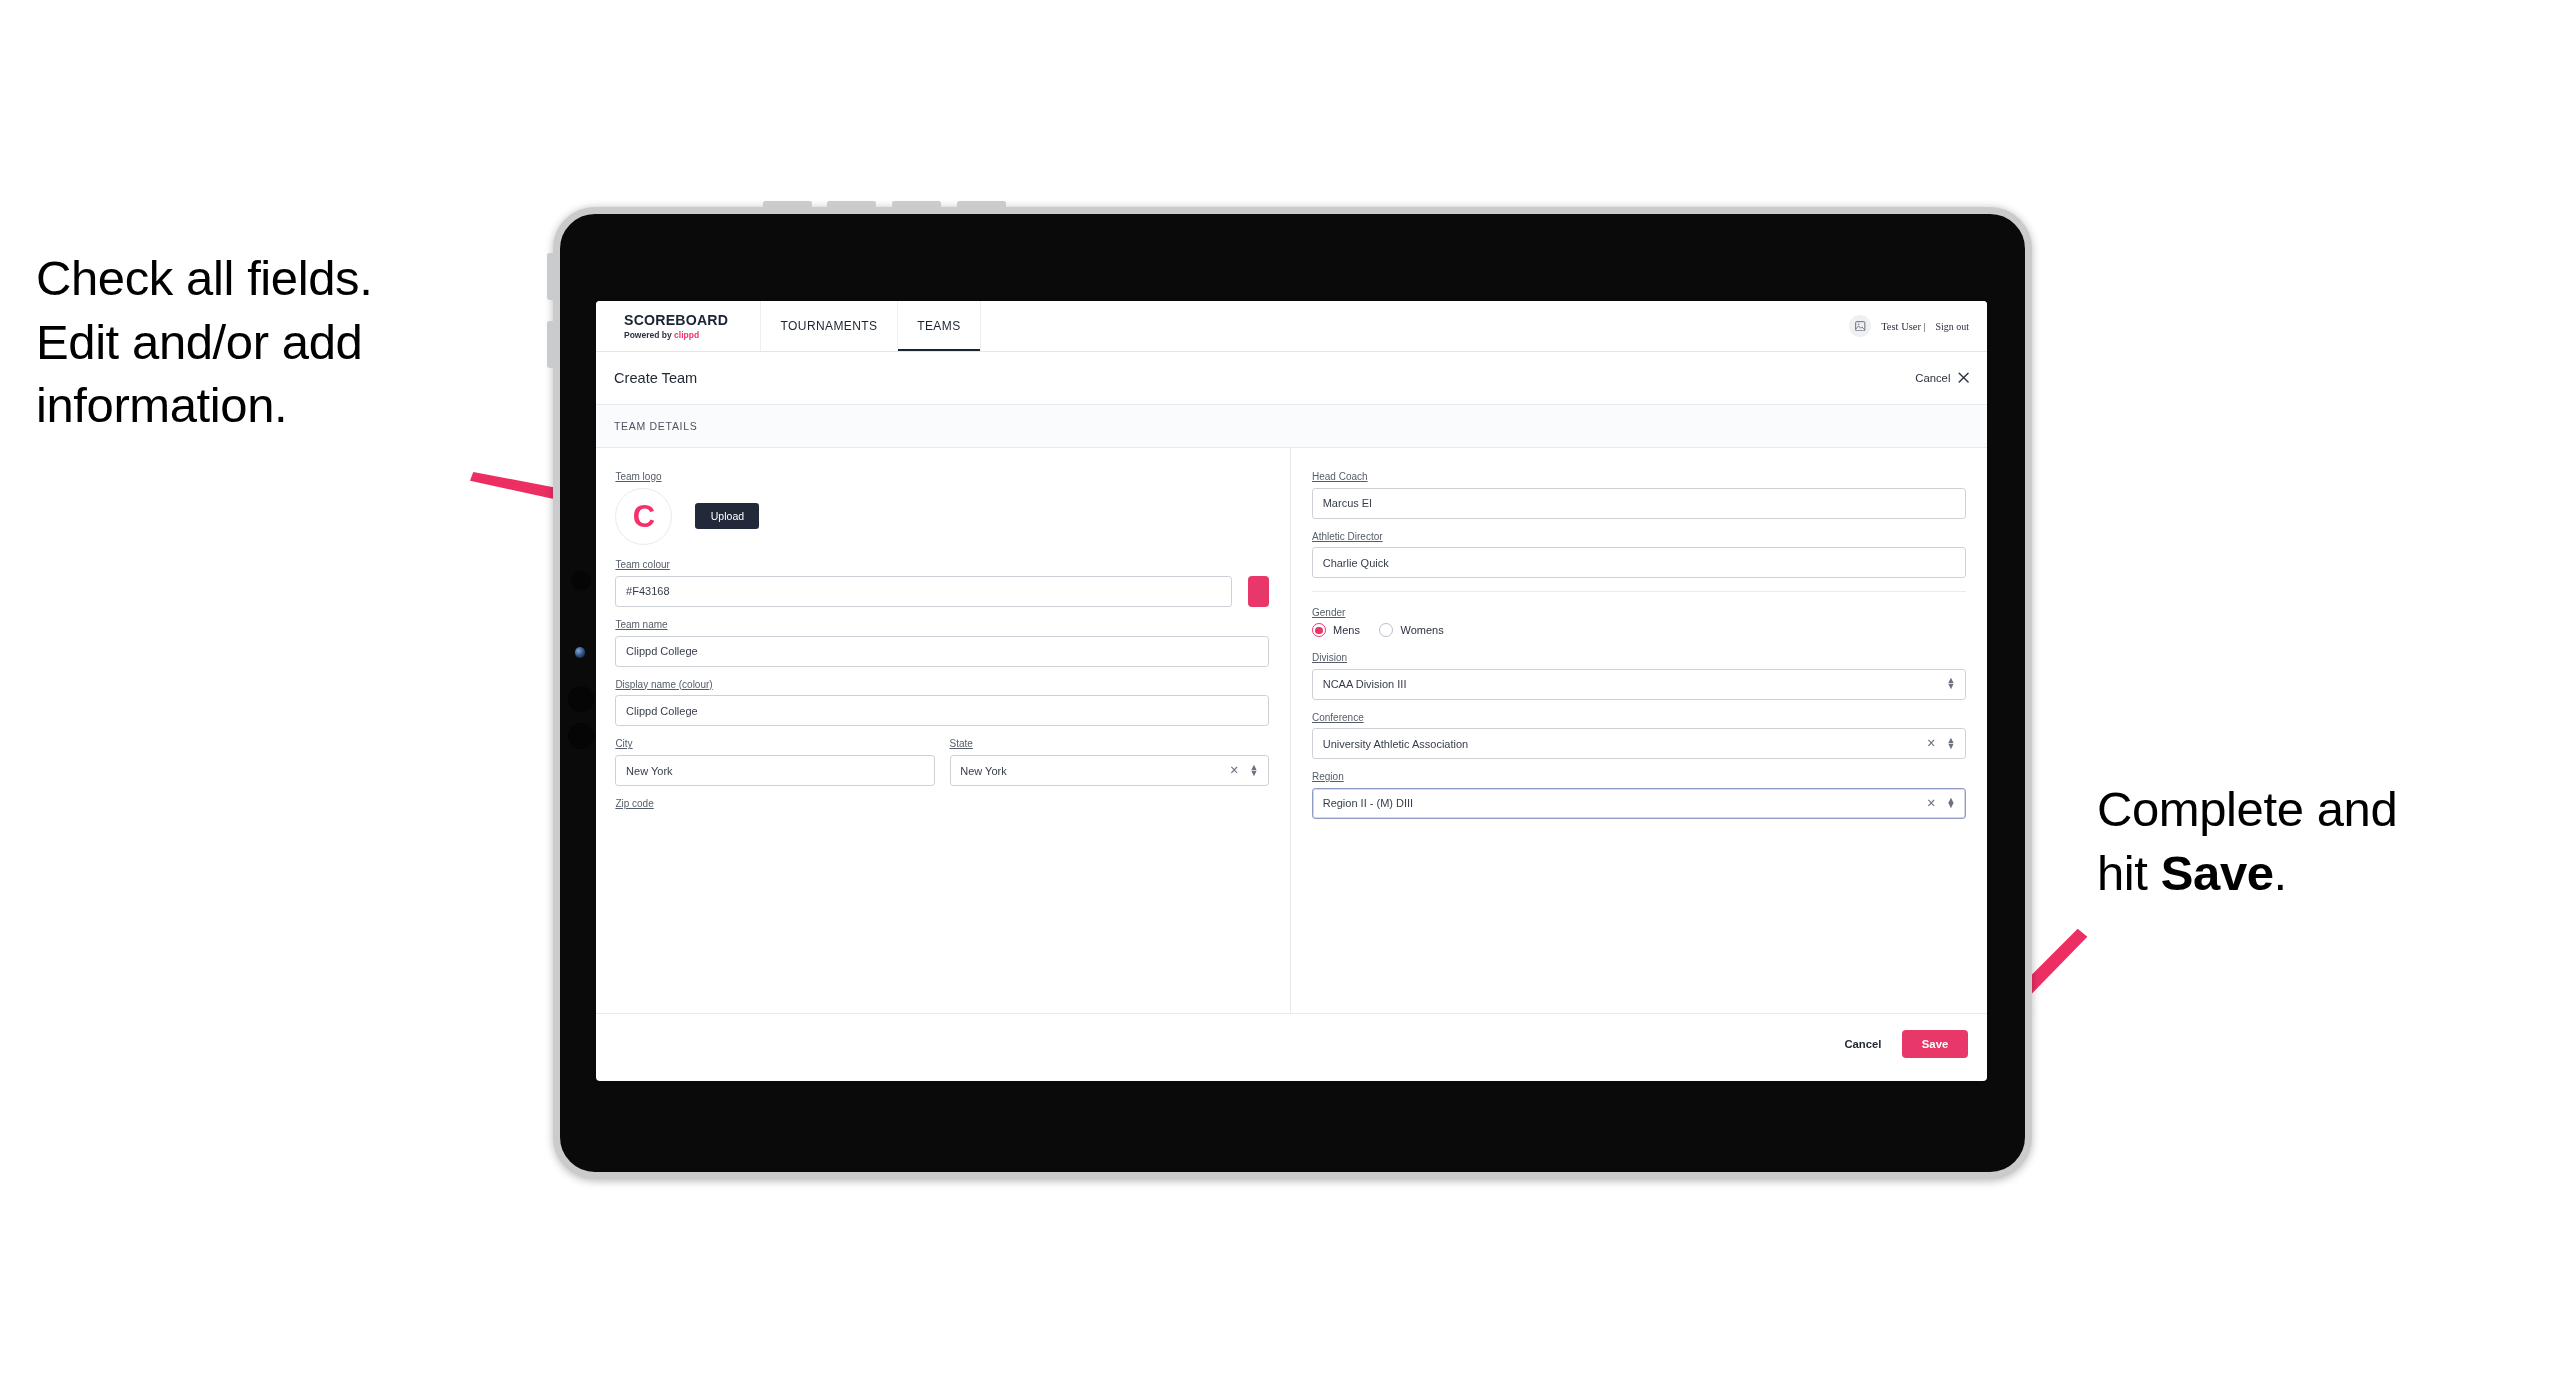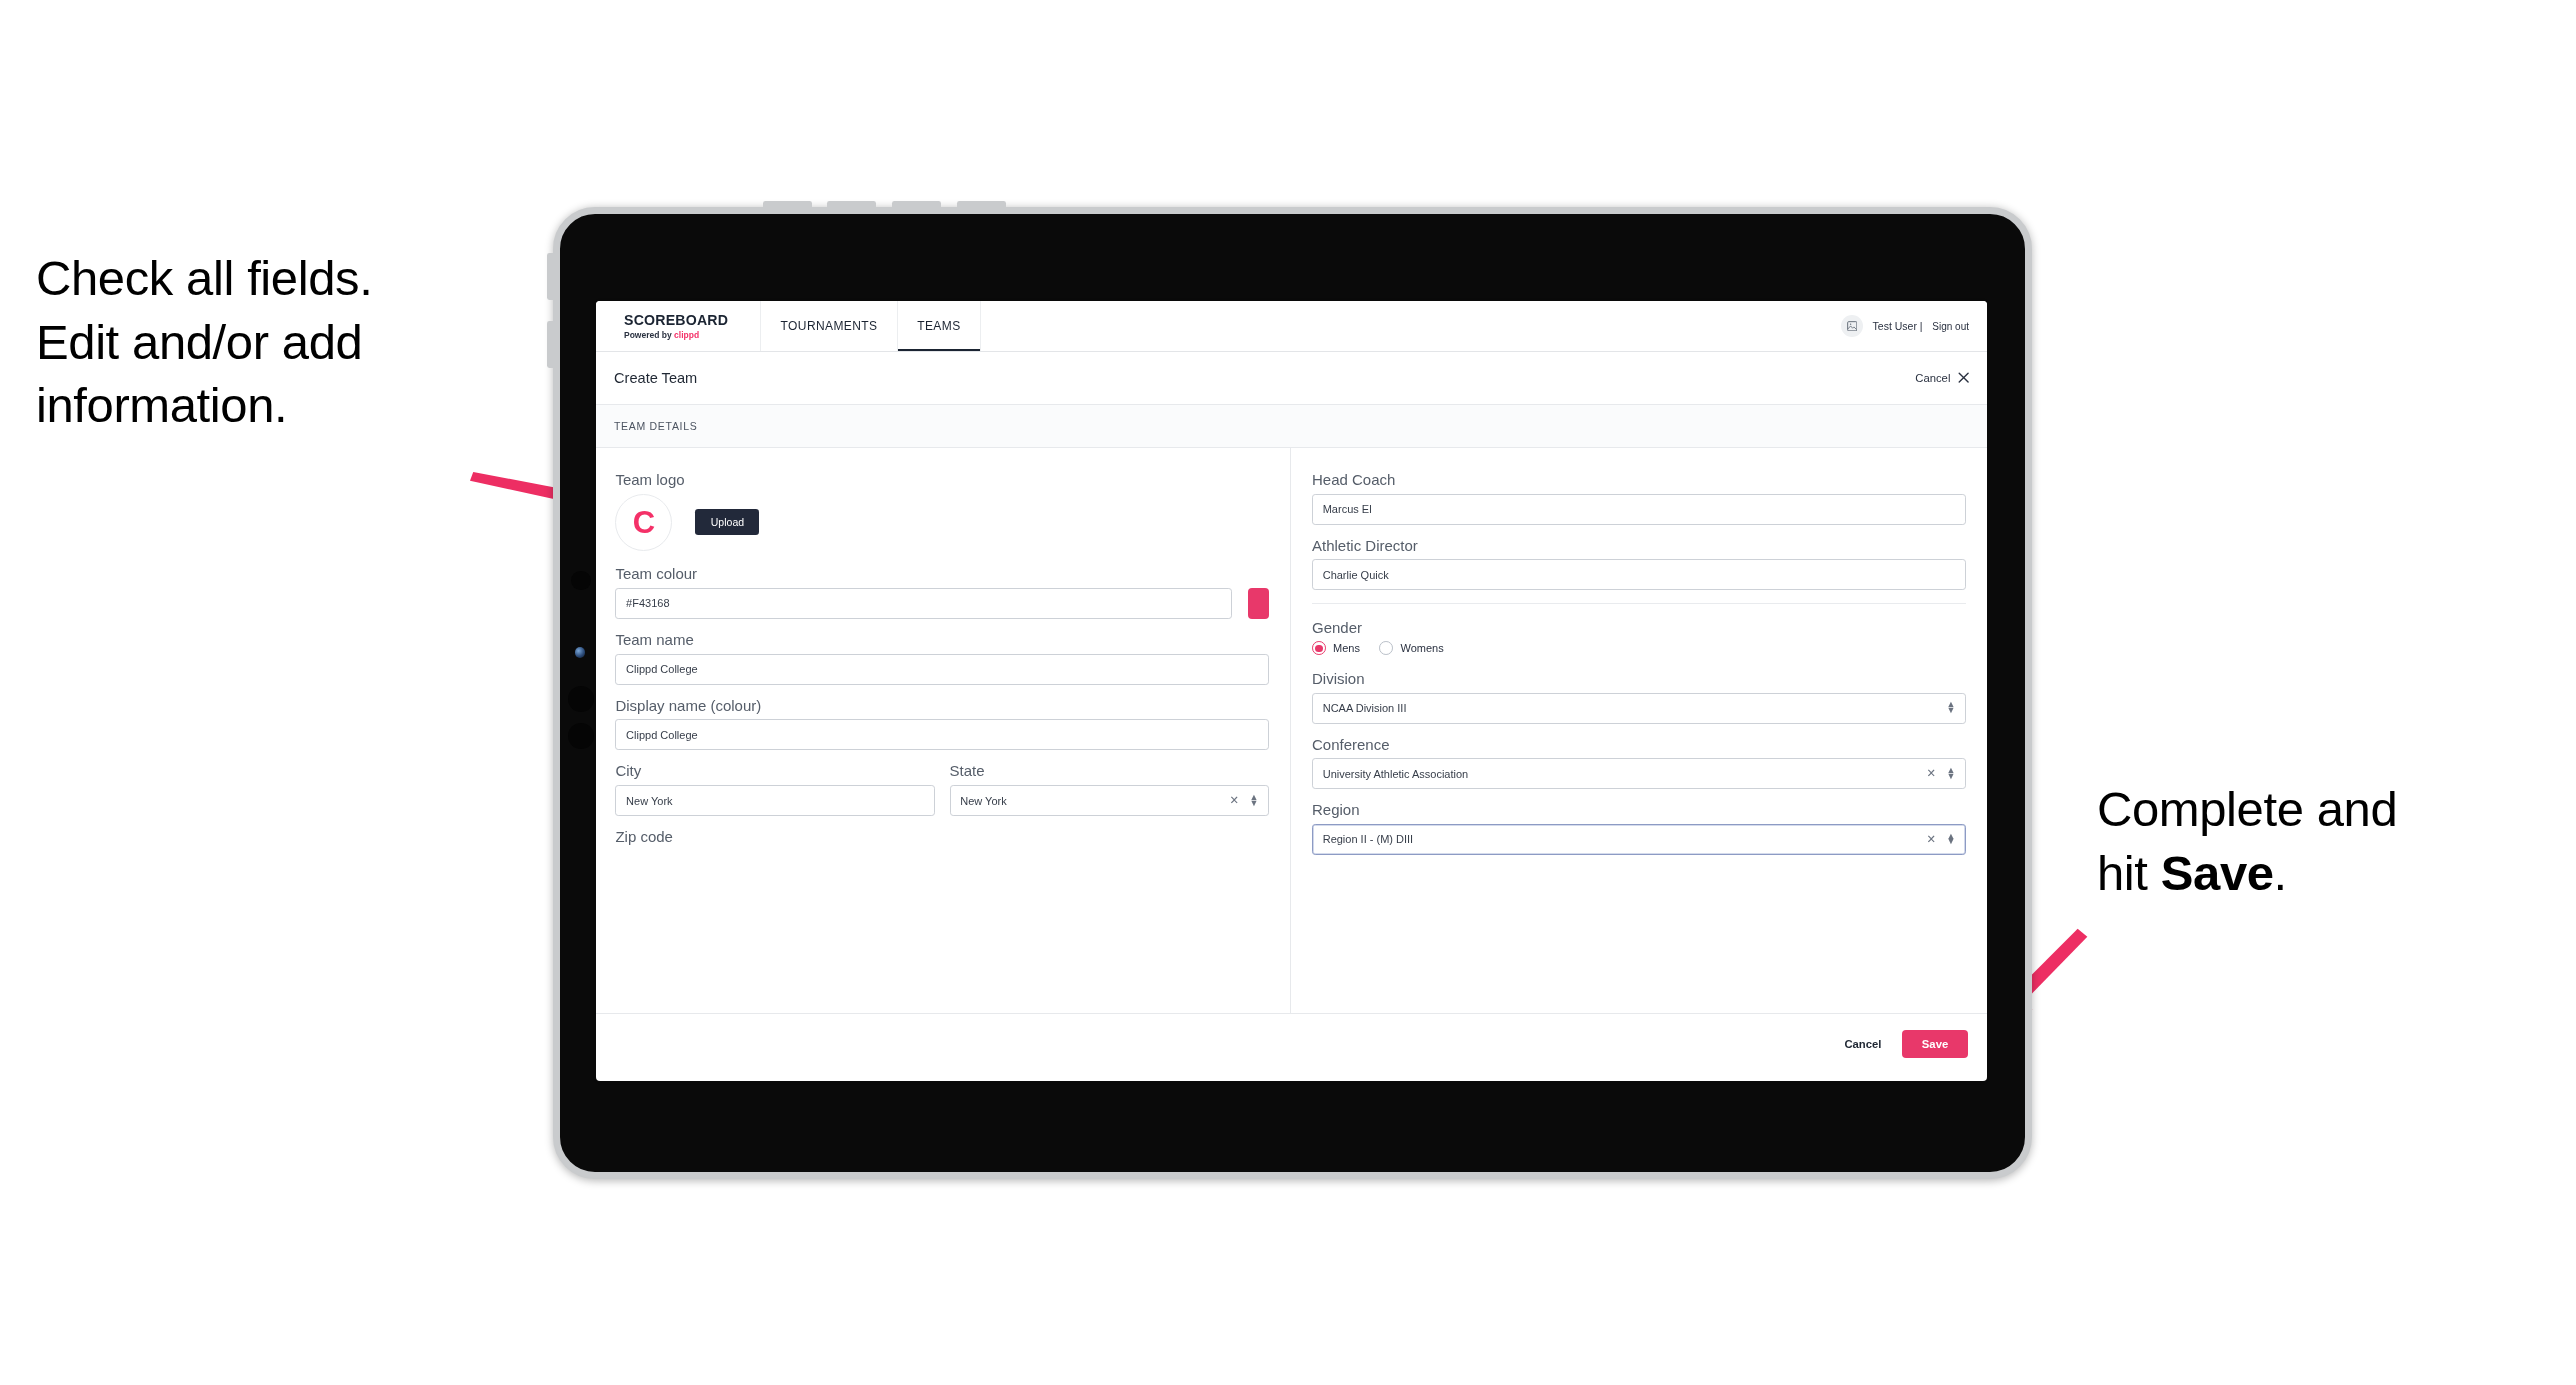--- a/index.html
+++ b/index.html
@@ -119,20 +119,21 @@
     position: absolute;
     left: 0; right: 0; bottom: 0;
     height: 2.4px;
     background: #1b2432;
   }
   #header-right {
     margin-left: auto;
     display: flex; align-items: center;
     padding-right: 18px;
     gap: 9.7px;
+    font-family: Liberation Serif, serif;
   }
   #avatar {
     width: 22px; height: 22px;
     border-radius: 50%;
     background: #eef0f2;
     display: flex; align-items: center; justify-content: center;
     color: #5b6470;
   }
   #user-name { font-size: 10.5px; color: #2a3140; }
   #sign-out  { font-size: 10px; color: #2a3140; cursor: pointer; }
@@ -177,24 +178,25 @@
     border-right: 0.8px solid #e7e9ec;
   }
   #col-right {
     flex: 1;
     padding: 23px 21px 0 21px;
     box-sizing: border-box;
   }
 
   .field { margin-bottom: 12px; }
   .flabel {
-    font-size: 15px;
+    font-size: 10px;
     color: #555d69;
     margin-bottom: 5.7px;
     display: block;
+    text-decoration: underline;
   }
   .input {
     width: 100%;
     height: 31px;
     box-sizing: border-box;
     border: 0.8px solid #cdd1d7;
     border-radius: 3.2px;
     background: #fff;
     display: flex; align-items: center;
     padding: 0 9.7px;

